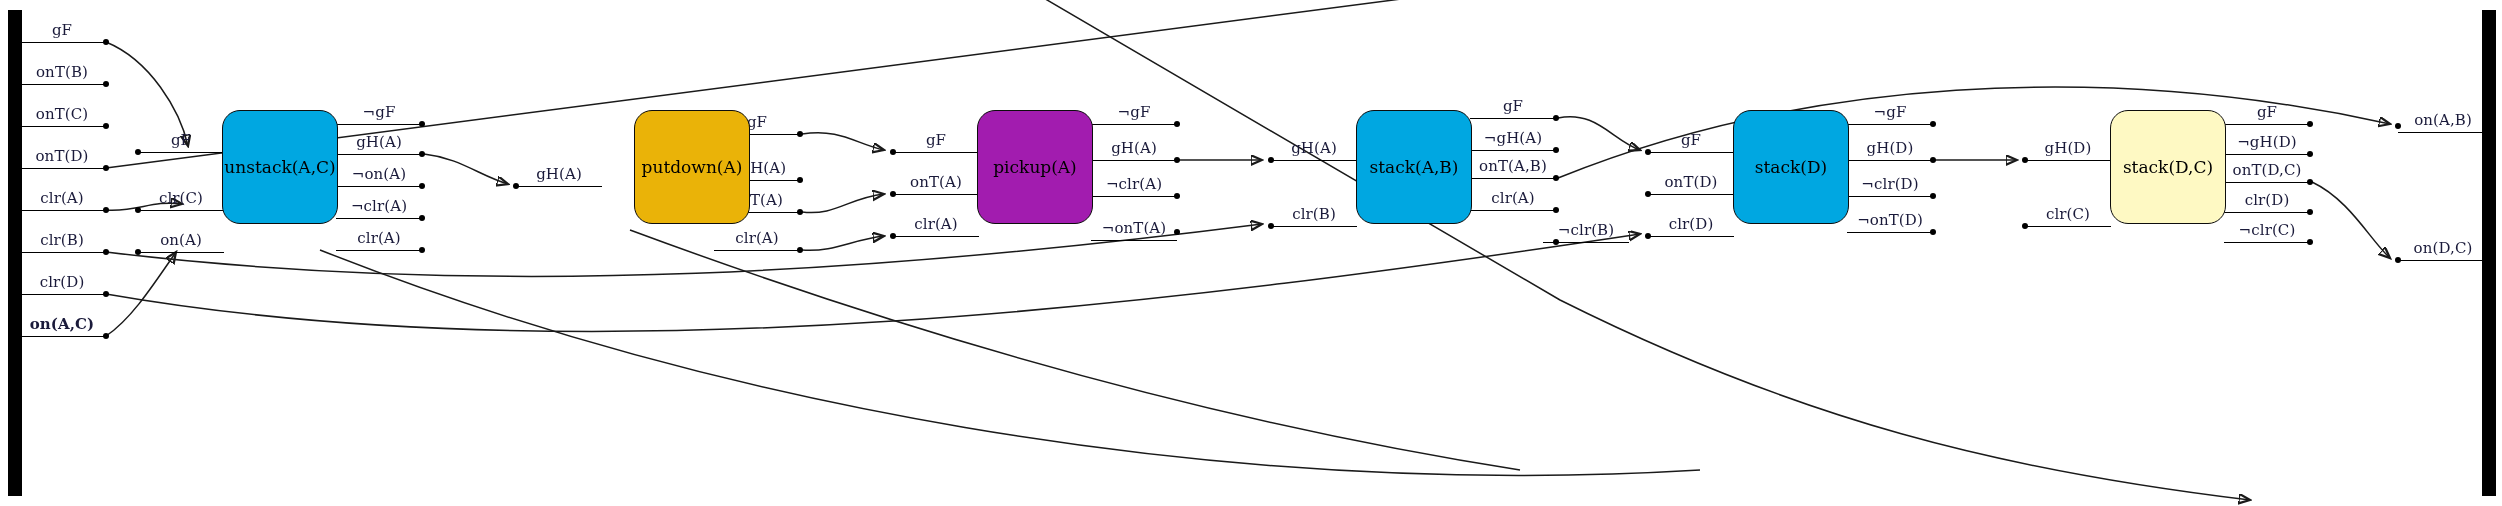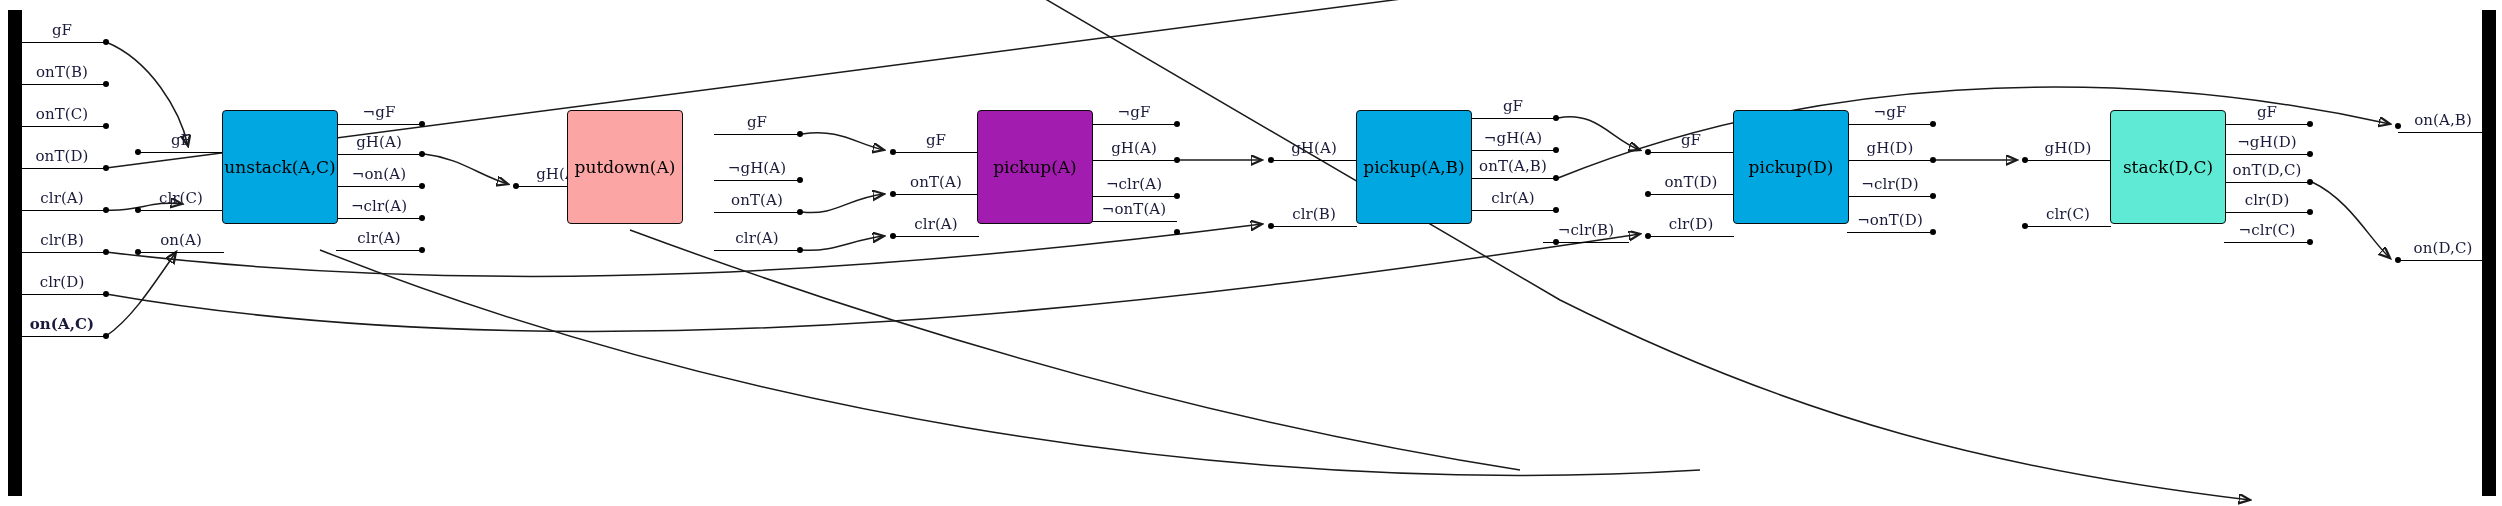--- a/index.html
+++ b/index.html
@@ -6,21 +6,21 @@
   html,body{margin:0;padding:0;background:#ffffff;}
   body{font-family:"DejaVu Serif","Liberation Serif",serif;}
   #stage{position:relative;width:2502px;height:506px;background:#ffffff;overflow:hidden;}
 
   .bar{position:absolute;background:#000000;}
 
   .node{
     position:absolute;
     background:#00a7e1;
     border:1px solid #0d0d0d;
-    border-radius:4px;
+    border-radius:18px;
     display:flex;align-items:center;justify-content:center;
     color:#000000;
     font-size:17px;
     font-family:"DejaVu Serif","Liberation Serif",serif;
     z-index:6;
   }
 
   
   .lit{
     position:absolute;
@@ -226,21 +226,21 @@
       </div>
       <div class="dot" style="top: 121px; left: 1174px;"></div>
       <div class="lit" style="left: 1091px; top: 160px; width: 86px;">
         <span>gH(A)</span>
       </div>
       <div class="dot" style="top: 157px; left: 1174px;"></div>
       <div class="lit" style="left: 1091px; top: 196px; width: 86px;">
         <span>¬clr(A)</span>
       </div>
       <div class="dot" style="top: 193px; left: 1174px;"></div>
-      <div class="lit" style="left: 1091px; top: 221px; width: 86px;">
+      <div class="lit" style="left: 1091px; top: 240px; width: 86px;">
         <span>¬onT(A)</span>
       </div>
       <div class="dot" style="top: 229px; left: 1174px;"></div>
       <div class="lit" style="left: 1470px; top: 118px; width: 86px;">
         <span>gF</span>
       </div>
       <div class="dot" style="top: 115px; left: 1553px;"></div>
       <div class="lit" style="left: 1470px; top: 150px; width: 86px;">
         <span>¬gH(A)</span>
       </div>
@@ -291,30 +291,30 @@
       <div class="dot" style="top: 209px; left: 2307px;"></div>
       <div class="lit" style="left: 2224px; top: 242px; width: 86px;">
         <span>¬clr(C)</span>
       </div>
       <div class="dot" style="top: 239px; left: 2307px;"></div>
     </div>
   <div id="node-layer">
       <div class="node" style="left: 222px; top: 110px; width: 114px; height: 112px; background: rgb(0, 167, 225);">
         <span>unstack(A,C)</span>
       </div>
-      <div class="node" style="left: 567px; top: 110px; width: 114px; height: 112px; background: #fca5a5;">
+      <div class="node" style="left: 634px; top: 110px; width: 114px; height: 112px; background: #eab308;">
         <span>putdown(A)</span>
       </div>
       <div class="node" style="left: 977px; top: 110px; width: 114px; height: 112px; background: #a21caf;">
         <span>pickup(A)</span>
       </div>
       <div class="node" style="left: 1356px; top: 110px; width: 114px; height: 112px; background: rgb(0, 167, 225);">
-        <span>pickup(A,B)</span>
+        <span>stack(A,B)</span>
       </div>
       <div class="node" style="left: 1733px; top: 110px; width: 114px; height: 112px; background: rgb(0, 167, 225);">
-        <span>pickup(D)</span>
-      </div>
-      <div class="node" style="left: 2110px; top: 110px; width: 114px; height: 112px; background: #5eead4;">
+        <span>stack(D)</span>
+      </div>
+      <div class="node" style="left: 2110px; top: 110px; width: 114px; height: 112px; background: #fef9c3;">
         <span>stack(D,C)</span>
       </div>
     </div>
 
 </div>
 
 </body></html>

